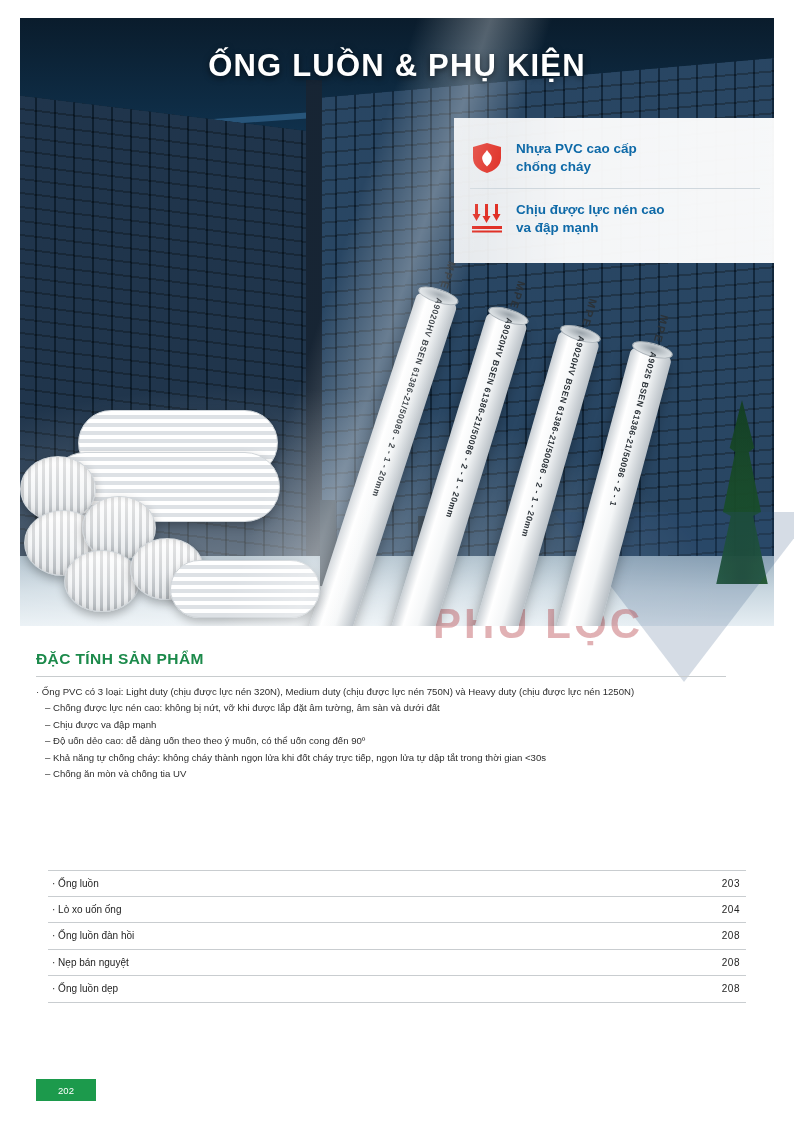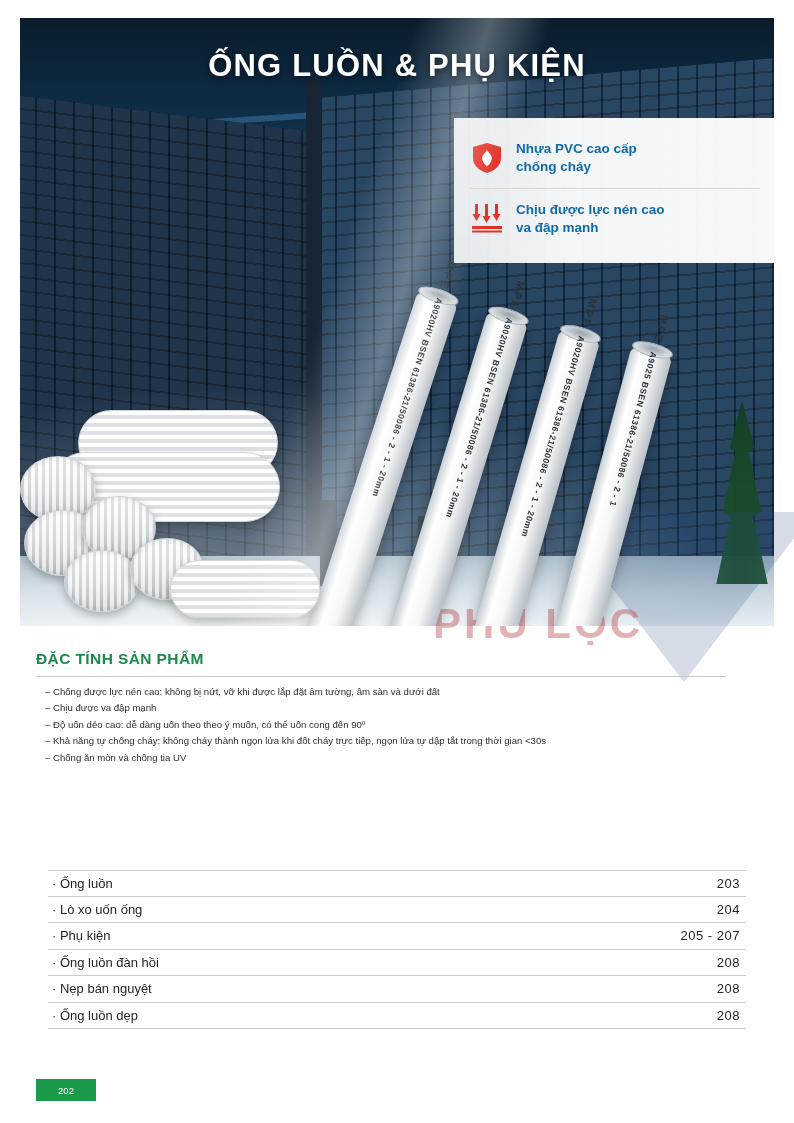--- a/index.html
+++ b/index.html
@@ -251,21 +251,21 @@
     left: 48px; top: 870px;
     width: 698px;
     z-index: 4;
   }
   .toc-row {
     display: flex;
     align-items: center;
     justify-content: space-between;
     height: 26.5px;
     border-bottom: 1px solid #c9cdd0;
-    font-size: 13px;
+    font-size: 10px;
     color: #242424;
     text-align: center;
   }
   .toc-row:first-child { border-top: 1px solid #c9cdd0; }
   .toc-label { padding-left: 4px; }
   .toc-page { padding-right: 6px; letter-spacing: .5px; }
 
   
   .footer-bar {
     position: absolute;
@@ -382,41 +382,38 @@
 
   <div class="watermark">
     <div class="wm-shape"></div>
     <div class="wm-text">PHÚ LỘC</div>
   </div>
 
   <div class="sec-title">ĐẶC TÍNH SẢN PHẨM</div>
   <div class="sec-rule"></div>
 
   <div class="bullets">
+    <p>· Ống PVC có 3 loại: Light duty (chịu được lực nén 320N), Medium duty (chịu được lực nén 750N) và Heavy duty (chịu được lực nén 1250N)</p>
     <p class="ind">– Chống được lực nén cao: không bị nứt, vỡ khi được lắp đặt âm tường, âm sàn và dưới đất</p>
     <p class="ind">– Chịu được va đập mạnh</p>
     <p class="ind">– Độ uốn dẻo cao: dễ dàng uốn theo theo ý muốn, có thể uốn cong đến 90º</p>
     <p class="ind">– Khả năng tự chống cháy: không cháy thành ngọn lửa khi đốt cháy trực tiếp, ngọn lửa tự dập tắt trong thời gian &lt;30s</p>
     <p class="ind">– Chống ăn mòn và chống tia UV</p>
   </div>
 
   <div class="toc">
     <div class="toc-row">
       <span class="toc-label">· Ống luồn</span>
       <span class="toc-page">203</span>
     </div>
     <div class="toc-row">
       <span class="toc-label">· Lò xo uốn ống</span>
       <span class="toc-page">204</span>
     </div>
     <div class="toc-row">
-      <span class="toc-label">· Phụ kiện</span>
-      <span class="toc-page">205 - 207</span>
-    </div>
-    <div class="toc-row">
       <span class="toc-label">· Ống luồn đàn hồi</span>
       <span class="toc-page">208</span>
     </div>
     <div class="toc-row">
       <span class="toc-label">· Nẹp bán nguyệt</span>
       <span class="toc-page">208</span>
     </div>
     <div class="toc-row">
       <span class="toc-label">· Ống luồn dẹp</span>
       <span class="toc-page">208</span>

